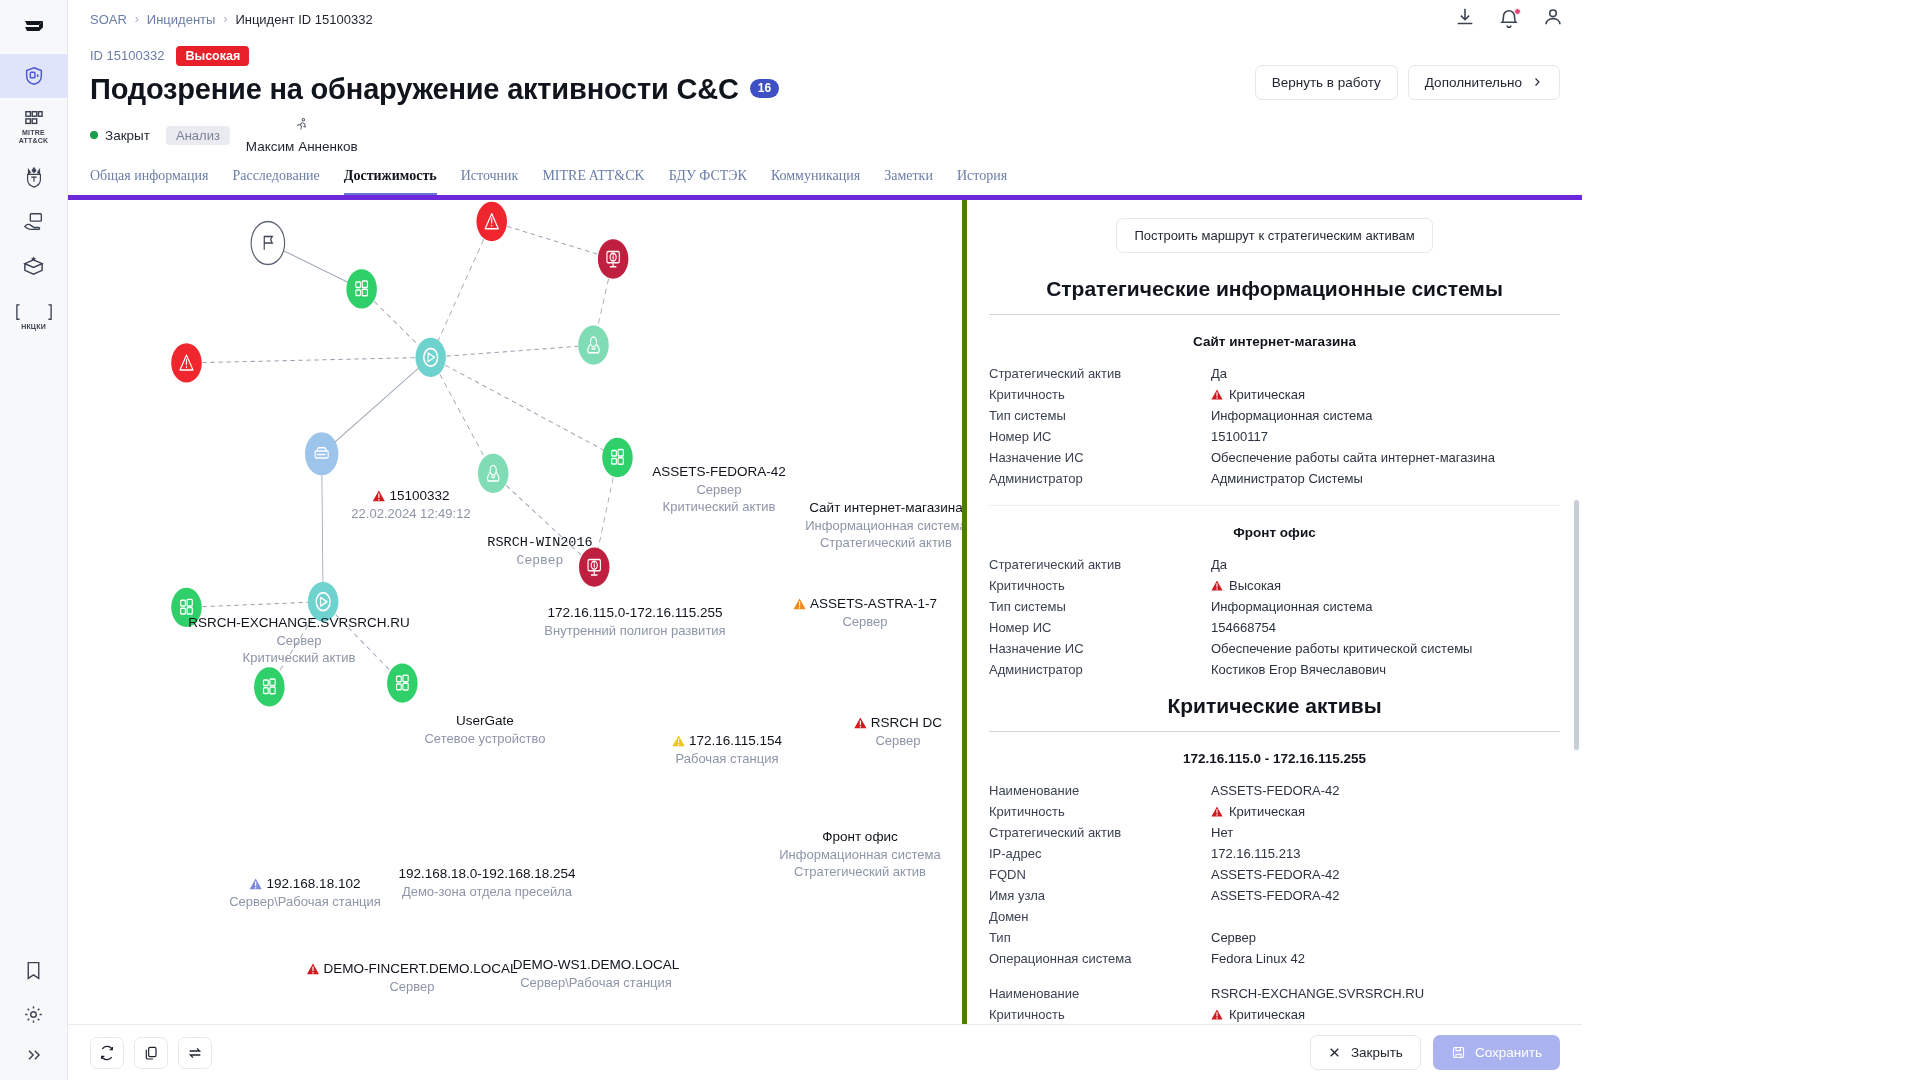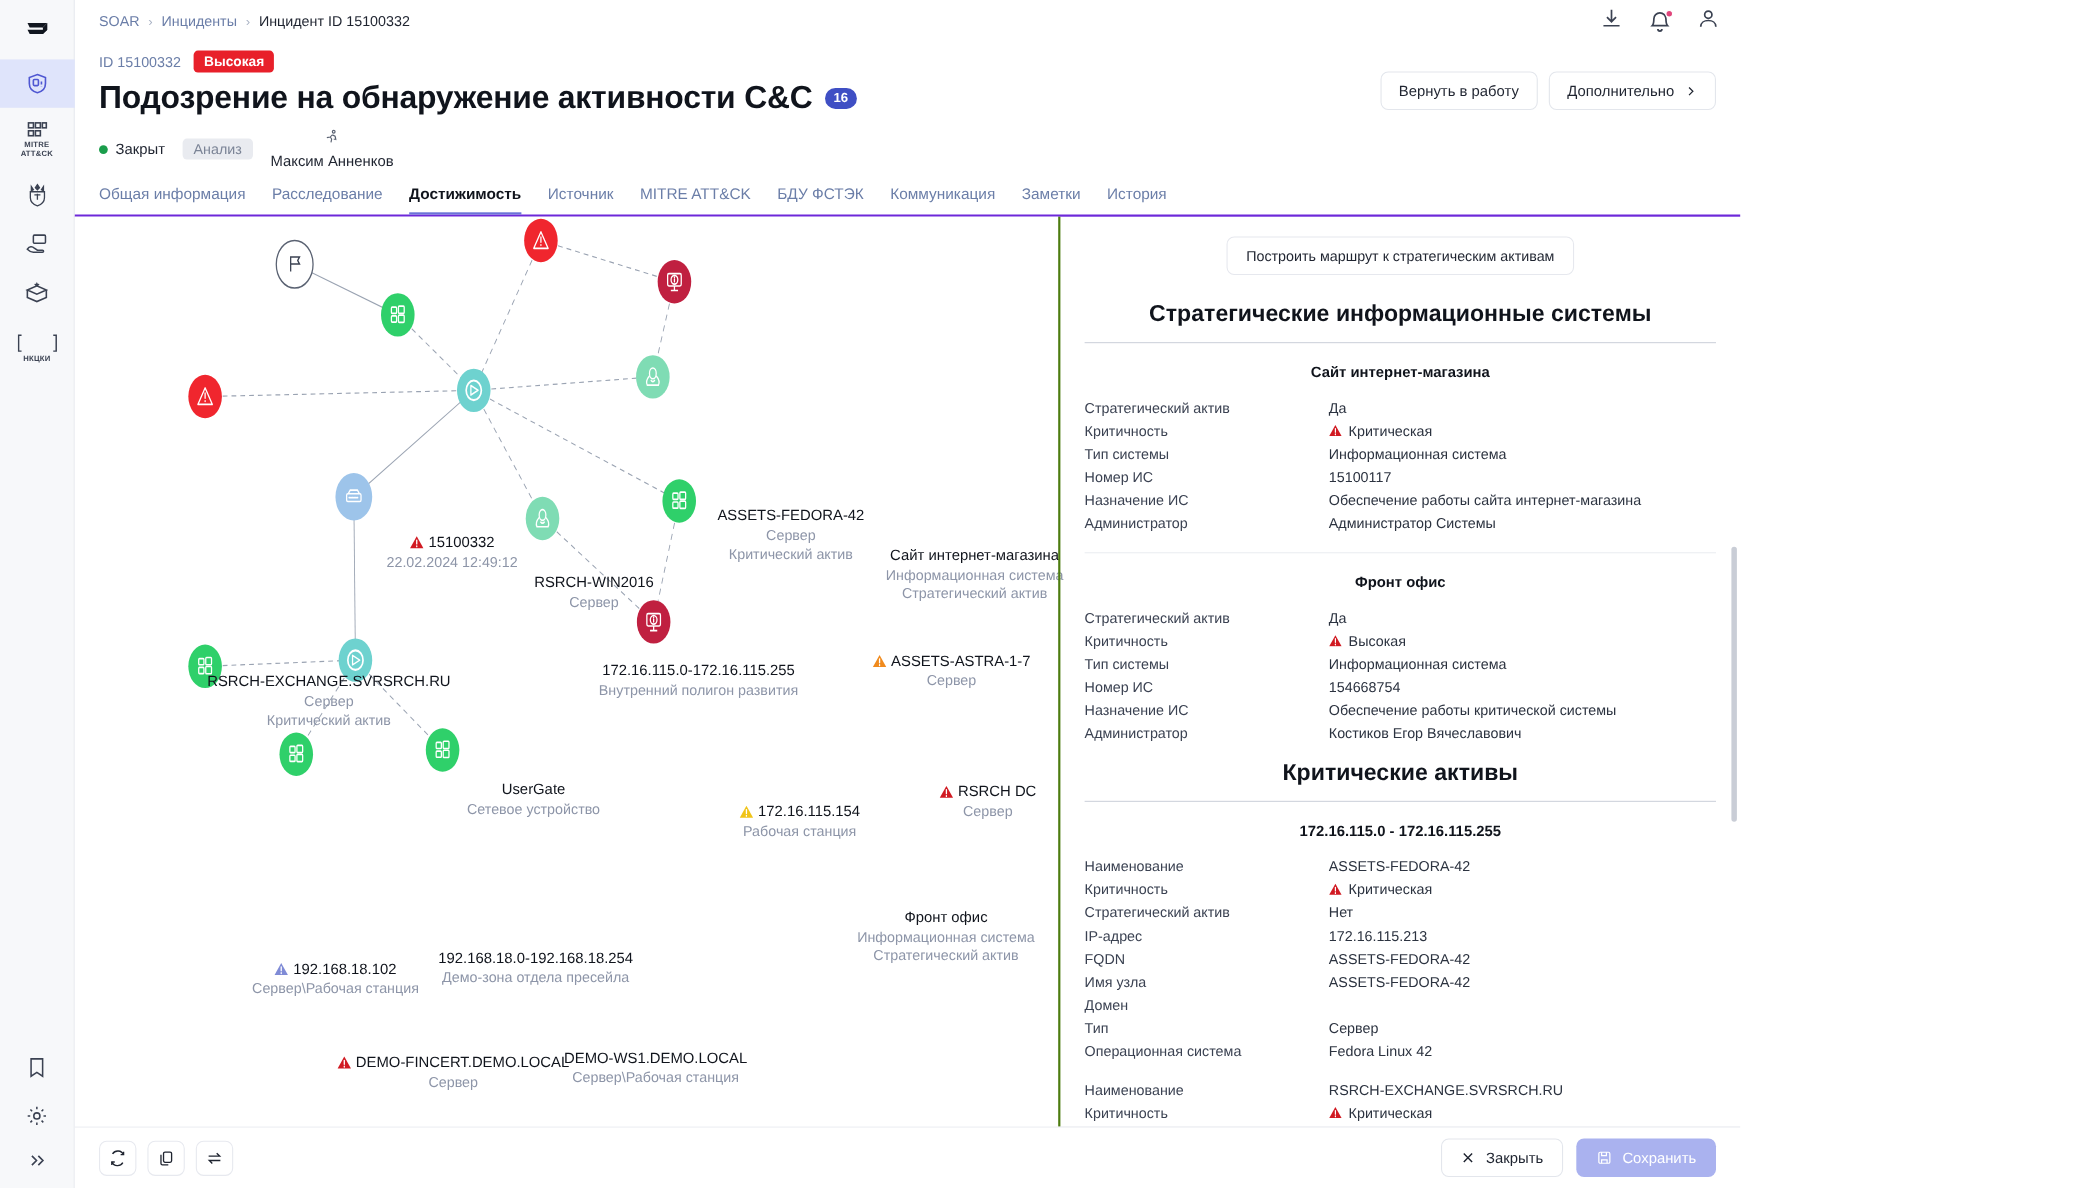--- a/index.html
+++ b/index.html
@@ -89,33 +89,33 @@
   .head-actions { position: absolute; right: 22px; top: 26px; display: flex; gap: 10px; }
   .btn {
     border: 1px solid #e3e6ec; background: #fff; border-radius: 7px;
     font-size: 13.5px; color: #1f2430; padding: 9px 16px;
     display: flex; align-items: center; gap: 9px; font-family: inherit;
   }
 
   
   .tabs {
     display: flex; align-items: flex-start; gap: 24px;
-    padding: 14px 22px 0 22px; border-bottom: 2px solid #6d28d9;
+    padding: 14px 22px 0 22px; border-bottom: 5px solid #6d28d9; font-family: Liberation Serif, serif;
   }
   .tab {
     font-size: 14px; color: #6b7ea8; padding-bottom: 9px;
     border-bottom: 2px solid transparent; white-space: nowrap;
   }
   .tab.active { color: #10141c; font-weight: 700; border-bottom-color: #6c74d8; }
 
   
   .content { flex: 1 1 auto; display: flex; min-height: 0; }
   .graph-pane { flex: 1 1 auto; position: relative; background: #fff; min-width: 0; }
   .side-pane {
-    width: 620px; flex: none; border-left: 2px solid #4d7c0f;
+    width: 620px; flex: none; border-left: 5px solid #4d7c0f;
     display: flex; flex-direction: column; position: relative; overflow: hidden;
   }
   .side-scroll { flex: 1 1 auto; overflow: hidden; padding: 0 22px 0 22px; position: relative; }
   .route-btn-wrap { display: flex; justify-content: center; padding: 18px 0 10px 0; }
   .route-btn {
     border: 1px solid #e6e8ee; background: #fff; border-radius: 7px;
     font-size: 13px; color: #1f2430; padding: 9px 17px; font-family: inherit;
   }
   .sec-title {
     text-align: center; font-size: 21px; font-weight: 700; color: #10141c;
@@ -447,21 +447,21 @@
         <div id="graph-labels">
             <div class="node-label" style="left: 343px; top: 287px;">
               <div class="nl-title"><span class="nl-ic">
                   <svg width="13" height="12" viewBox="0 0 12 11">
                     <path d="M6 0.4 11.6 10.4 0.4 10.4Z" fill="#d11a22"></path>
                     <path d="M6 3.6v3.3M6 8.5v.7" stroke="#fff" stroke-width="1.1" stroke-linecap="round"></path>
                   </svg>
                 </span><span>15100332</span></div>
               <div class="nl-sub">22.02.2024 12:49:12</div>
             </div>
-            <div class="node-label" style="left: 472px; top: 324px;">
+            <div class="node-label" style="left: 472px; top: 334px; font-family: Liberation Mono, monospace;">
               <div class="nl-title">RSRCH-WIN2016</div>
               <div class="nl-sub">Сервер</div>
             </div>
             <div class="node-label" style="left: 651px; top: 263px;">
               <div class="nl-title">ASSETS-FEDORA-42</div>
               <div class="nl-sub">Сервер</div>
               <div class="nl-sub">Критический актив</div>
             </div>
             <div class="node-label" style="left: 818px; top: 299px;">
               <div class="nl-title">Сайт интернет-магазина</div>

